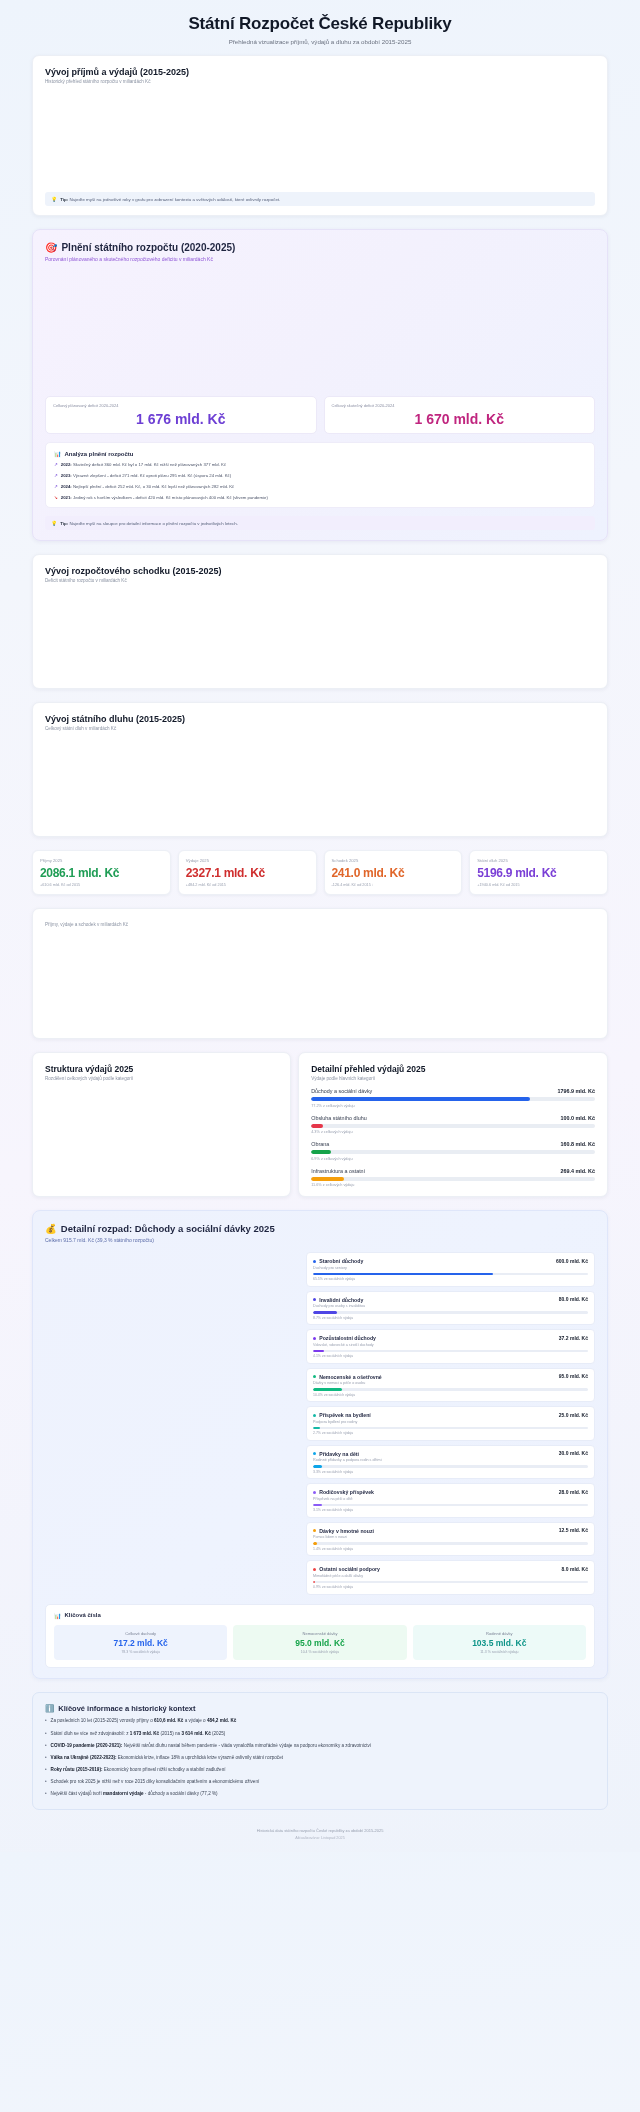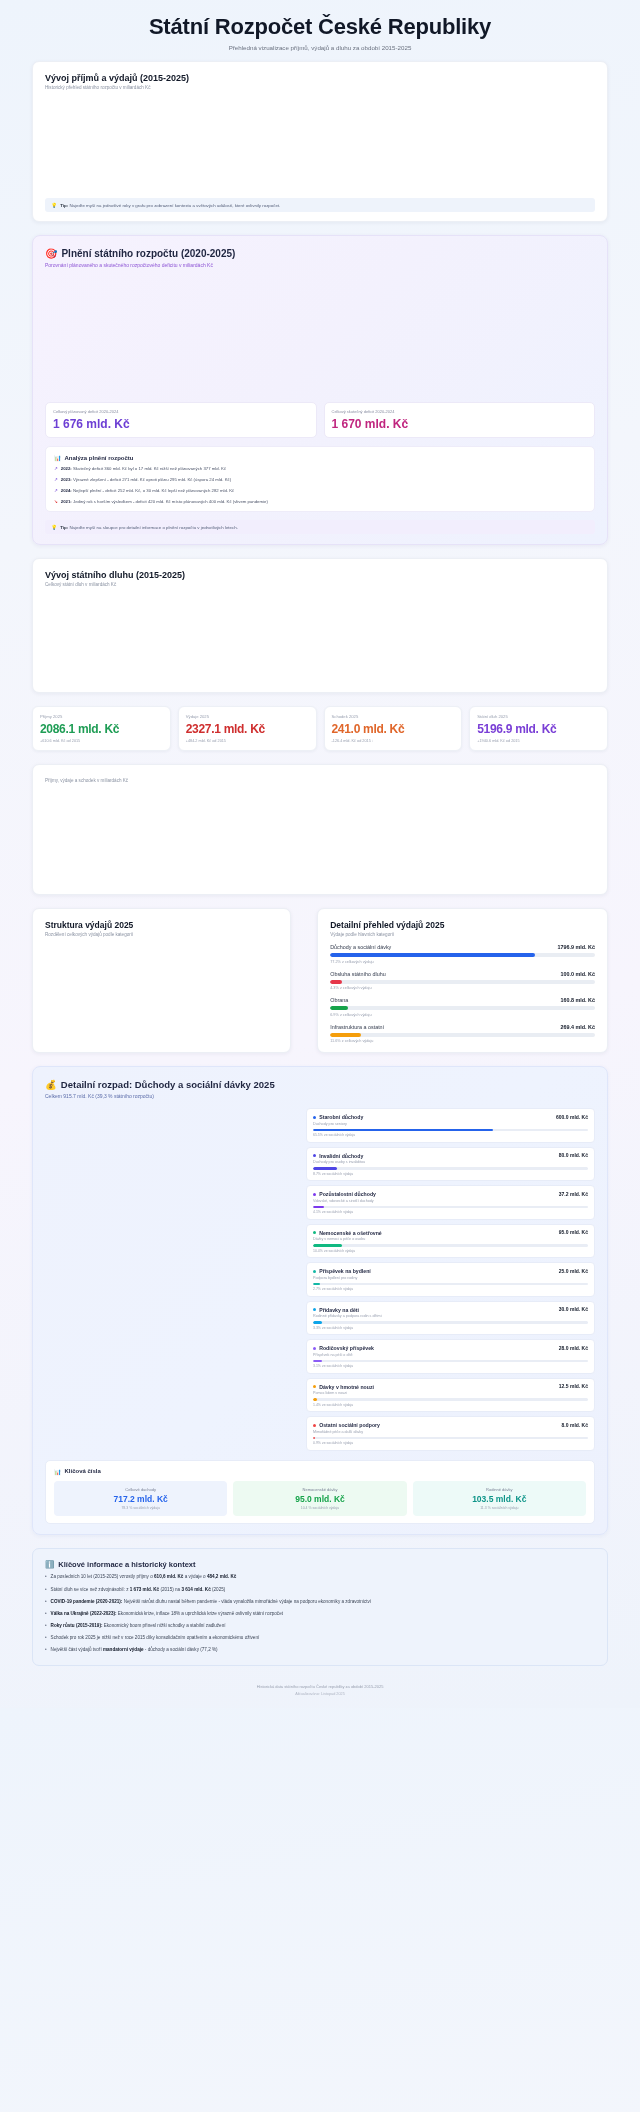--- a/index.html
+++ b/index.html
@@ -7,21 +7,21 @@
     width: 640px;
     background: linear-gradient(170deg, #eef4fc 0%, #f3f6fc 30%, #f7f5fd 60%, #eef3fb 100%);
     font-family: "Liberation Sans", "DejaVu Sans", sans-serif;
     color: #1f2937;
     padding-bottom: 0;
   }
   .page { width: 640px; }
   
   .app-header { text-align: center; padding: 14px 0 10px; }
   .app-title {
-    font-size: 22px; font-weight: bold; color: #111827; letter-spacing: -0.2px;
+    font-size: 17px; font-weight: bold; color: #111827; letter-spacing: -0.2px;
   }
   .app-sub { font-size: 6.2px; color: #6b7280; margin-top: 4px; }
   
   .wrap { padding: 0 32px; }
   .card {
     background: #ffffff;
     border: 1px solid #eceff5;
     border-radius: 7px;
     box-shadow: 0 1px 4px rgba(18,38,70,.06);
     padding: 11px 12px 9px;
@@ -47,21 +47,21 @@
   }
   .ct-purple { font-size: 10px; font-weight: bold; color: #1f2540; display:flex; align-items:center; gap:4px;}
   .cs-purple { font-size: 5px; color: #8e55d6; margin-top: 3px; }
   .chart-area-purple { height: 130px; }
   .stat-row { display: flex; gap: 7px; margin-top: 4px; }
   .stat-box {
     flex: 1; background: #fff; border: 1px solid #ece9f8; border-radius: 5px;
     padding: 6px 7px;
   }
   .stat-lbl { font-size: 4px; color: #8b8fa3; }
-  .stat-val { font-size: 12px; font-weight: bold; margin-top: 3px; }
+  .stat-val { font-size: 14px; font-weight: bold; margin-top: 3px; text-align: center; }
   .v-purple { color: #6d3fd4; }
   .v-pink   { color: #c0267f; }
   .v-green  { color: #16a34a; }
   .analysis {
     background: #fff; border: 1px solid #eeecf9; border-radius: 5px;
     padding: 7px 8px; margin-top: 8px;
   }
   .an-title { font-size: 6px; font-weight: bold; color: #1f2540; display:flex; gap:3px; align-items:center;}
   .an-item { font-size: 4.3px; color: #4b5368; margin-top: 5px; display:flex; gap:3px; line-height:1.3;}
   .an-item b { color: #1f2540; }
@@ -72,21 +72,21 @@
   .kpi {
     flex: 1; background: #fff; border: 1px solid #edf0f6; border-radius: 6px;
     padding: 7px 7px 7px; box-shadow: 0 1px 3px rgba(18,38,70,.05);
   }
   .kpi-lbl { font-size: 4.2px; color: #9aa1b1; }
   .kpi-val { font-size: 12px; font-weight: bold; margin-top: 3px; letter-spacing: -0.3px;}
   .kpi-dl { font-size: 3.8px; color: #9aa1b1; margin-top: 3px; }
   .c-green { color: #1f9d55; } .c-red { color: #cf2e2e; }
   .c-orange { color: #e0662a; } .c-purple { color: #7a3fd6; }
   
-  .two-col { display: flex; gap: 26px; margin-bottom: 13px; align-items: stretch; }
+  .two-col { display: flex; gap: 7px; margin-bottom: 13px; align-items: stretch; }
   .col-l { width: 45%; }
   .col-r { flex: 1; }
   .card-eq { height: 100%; margin-bottom: 0; }
   .exp-item { margin-top: 7px; }
   .exp-head { display: flex; justify-content: space-between; align-items: baseline; }
   .exp-name { font-size: 5.4px; color: #343c4e; }
   .exp-amt { font-size: 5.4px; font-weight: bold; color: #111827; }
   .track { height: 4px; background: #e9edf3; border-radius: 2px; margin-top: 3px; overflow: hidden; }
   .fill { height: 100%; border-radius: 2px; }
   .exp-pct { font-size: 3.8px; color: #9aa1b1; margin-top: 2.5px; }
@@ -205,20 +205,25 @@
         </div>
       </div>
 
       <div class="tipbar" style="margin-top:8px;background:#f2eefd;">
         <span class="bulb">💡</span>
         <span><b>Tip:</b>
         <span>Najeďte myší na sloupce pro detailní informace o plnění rozpočtu v jednotlivých letech.</span></span>
       </div>
     </div>
 
+    <div class="card">
+      <div class="card-title">Vývoj rozpočtového schodku (2015-2025)</div>
+      <div class="card-sub">Deficit státního rozpočtu v miliardách Kč</div>
+      <div class="chart-area" style="height:96px"></div>
+    </div>
 
     <div class="card">
       <div class="card-title">Vývoj státního dluhu (2015-2025)</div>
       <div class="card-sub">Celkový státní dluh v miliardách Kč</div>
       <div class="chart-area" style="height:96px"></div>
     </div>
 
     <div class="kpi-row">
       <div class="kpi">
         <div class="kpi-lbl">Příjmy 2025</div>

